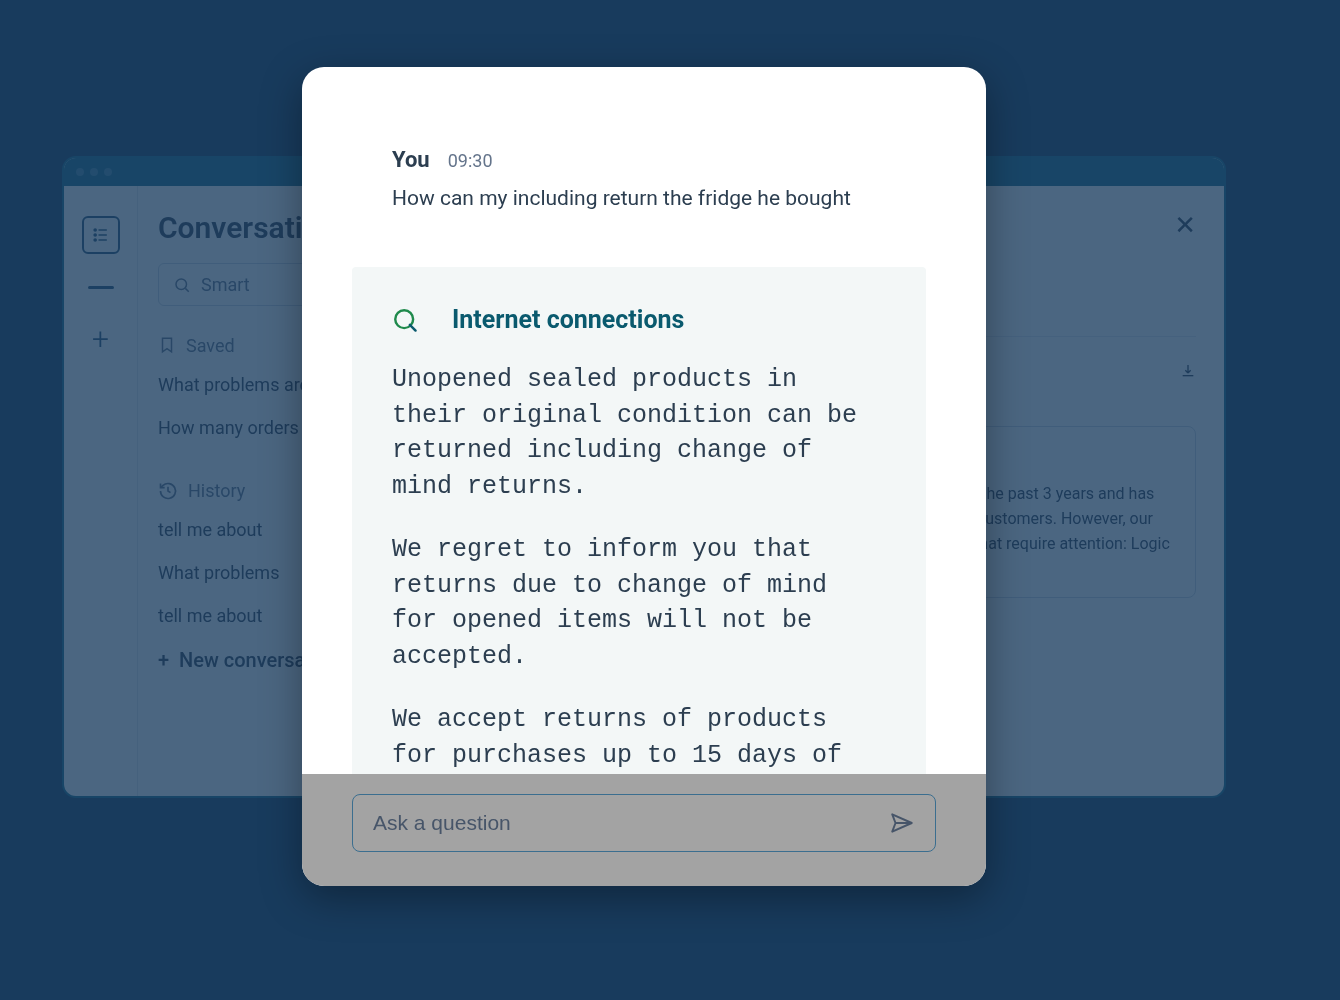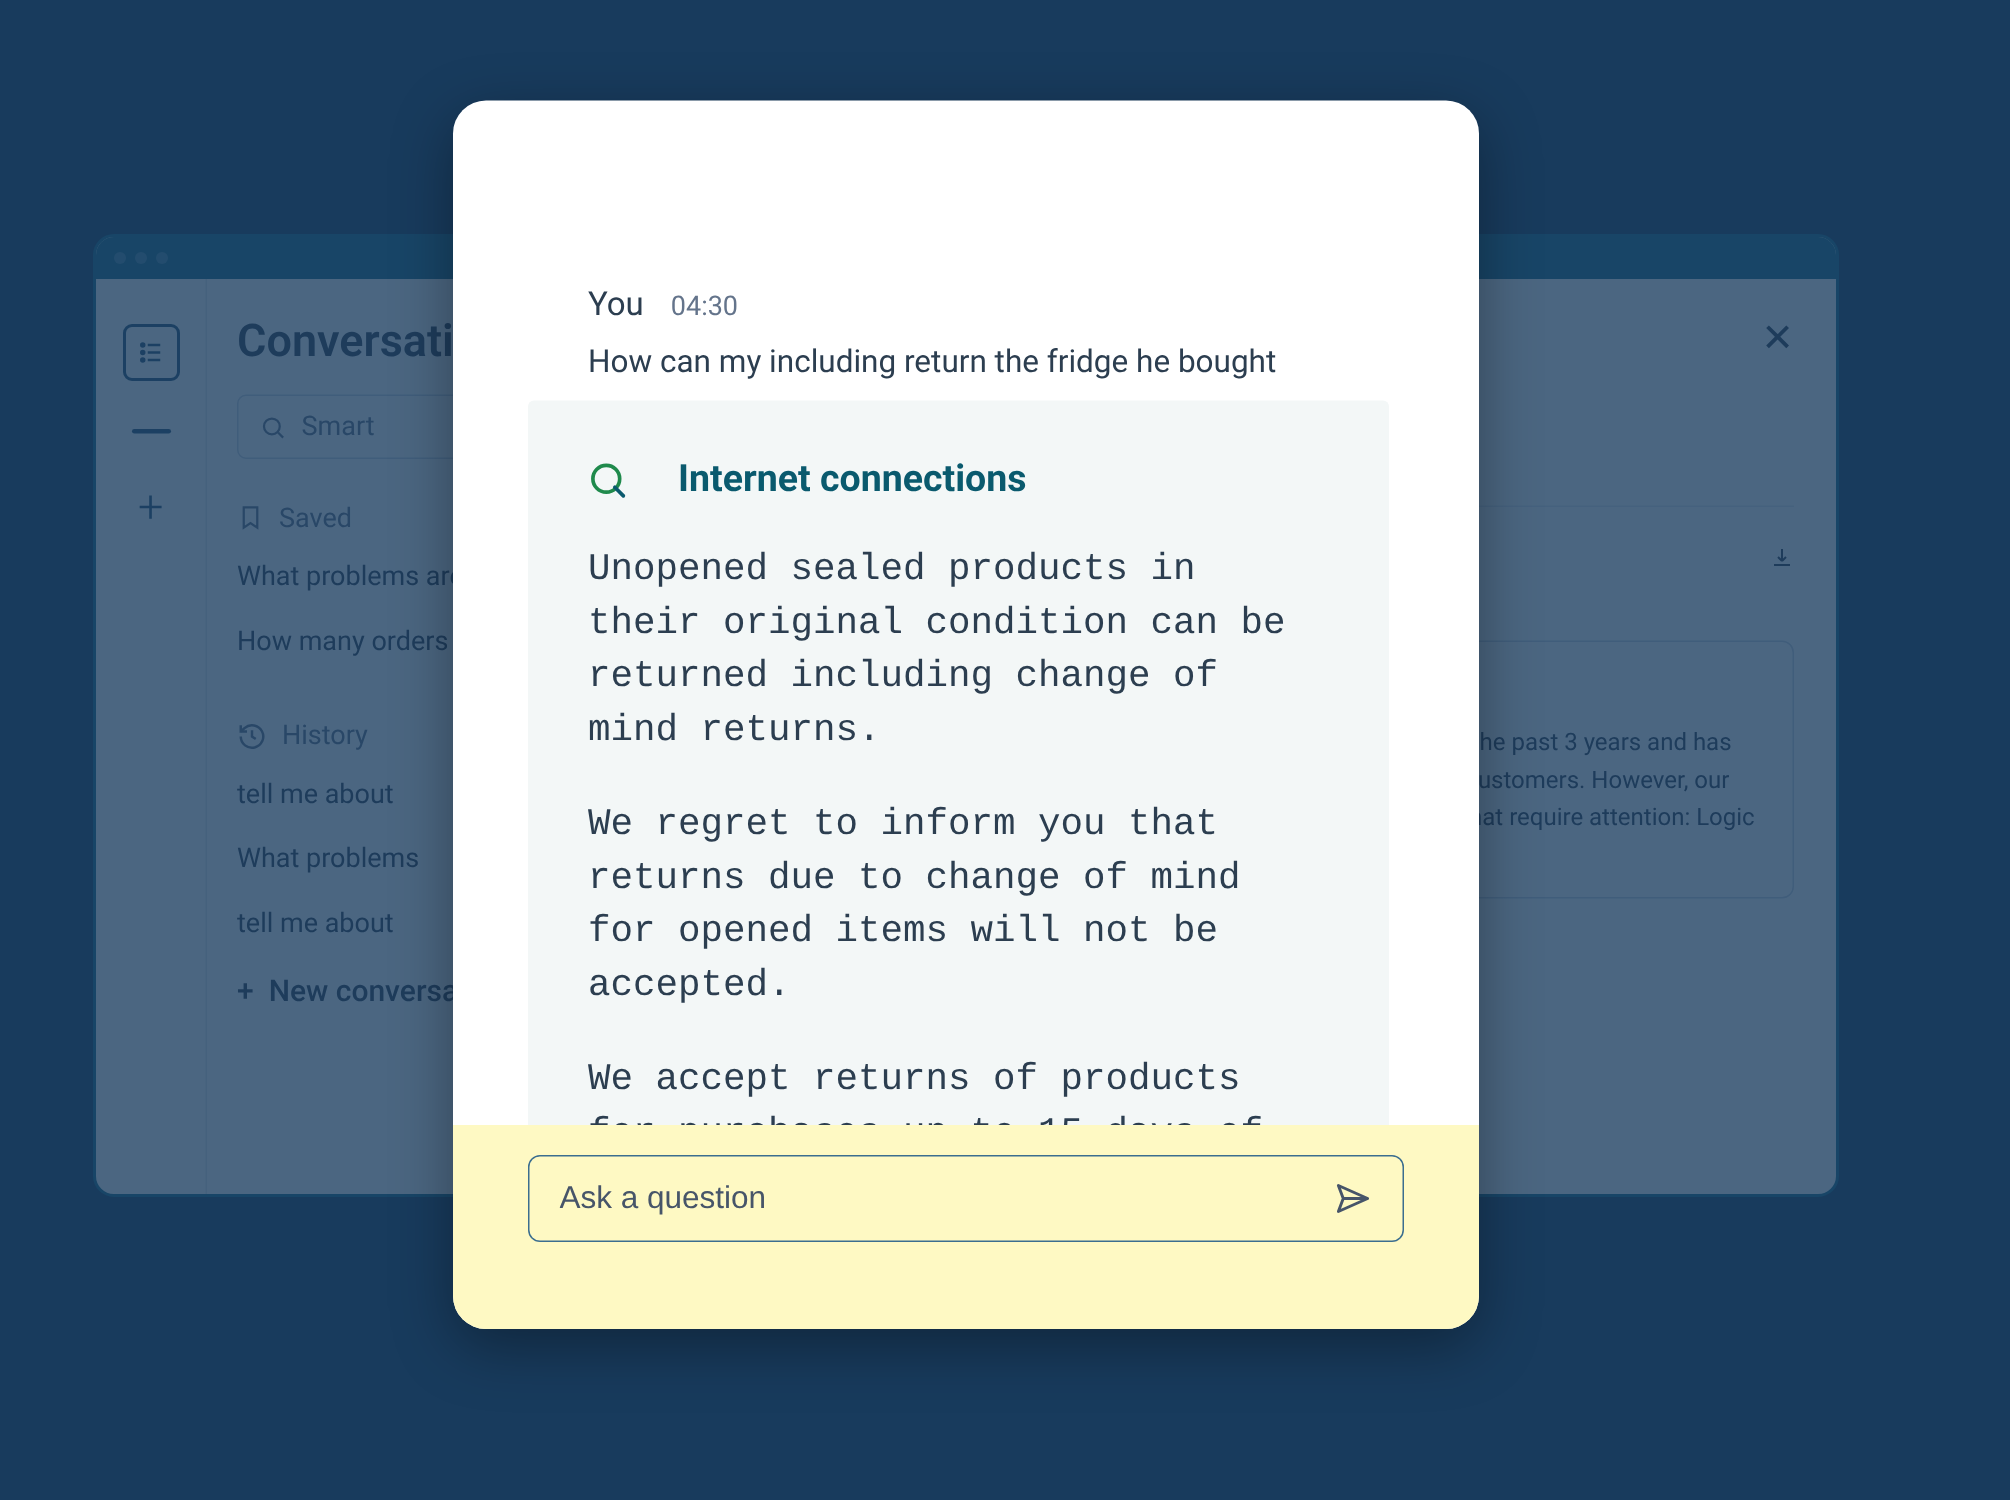--- a/index.html
+++ b/index.html
@@ -164,23 +164,22 @@
     position: relative;
   }
   .msg-header {
     display: flex;
     align-items: baseline;
     gap: 18px;
     margin-bottom: 12px;
   }
   .msg-author {
     font-size: 22px;
-    font-weight: 400;
+    font-weight: 700;
     color: #2c3e50;
-    margin-top: 44px;
   }
   .msg-time {
     font-size: 18px;
     color: #64748b;
   }
   .msg-body {
     font-size: 21px;
     color: #2c3e50;
     line-height: 1.35;
     margin-bottom: 40px;
@@ -211,22 +210,22 @@
     color: #0a5a6e;
   }
   .answer-text {
     font-size: 25px;
     line-height: 1.42;
     color: #2c3e50;
     font-family: Liberation Mono, monospace;
   }
   .answer-text p { margin-bottom: 28px; }
   .modal-footer {
-    padding: 20px 50px 58px;
-    background: #fef9c3;
+    padding: 20px 50px 34px;
+    background: #a3a3a3;
   }
   .ask-row {
     display: flex;
     align-items: center;
     border: 1.5px solid #3b6e8f;
     border-radius: 8px;
     padding: 15px 20px;
   }
   .ask-input {
     flex: 1;
@@ -328,21 +327,21 @@
     </div>
   </div>
 </div>
 
 <div class="overlay"></div>
 
 <div class="modal">
   <div class="modal-content">
     <div class="msg-header">
       <span class="msg-author">You</span>
-      <span class="msg-time">04:30</span>
+      <span class="msg-time">09:30</span>
     </div>
     <div class="msg-body">How can my including return the fridge he bought</div>
 
     <div class="answer-block">
       <div class="answer-head">
         <svg class="answer-icon" viewBox="0 0 32 32">
           <circle cx="15" cy="15" r="11" fill="none" stroke="#1f8a4c" stroke-width="3"></circle>
           <path d="M22 22 L29 29" stroke="#0a5a6e" stroke-width="3" stroke-linecap="round"></path>
         </svg>
         <div class="answer-title">Internet connections</div>

